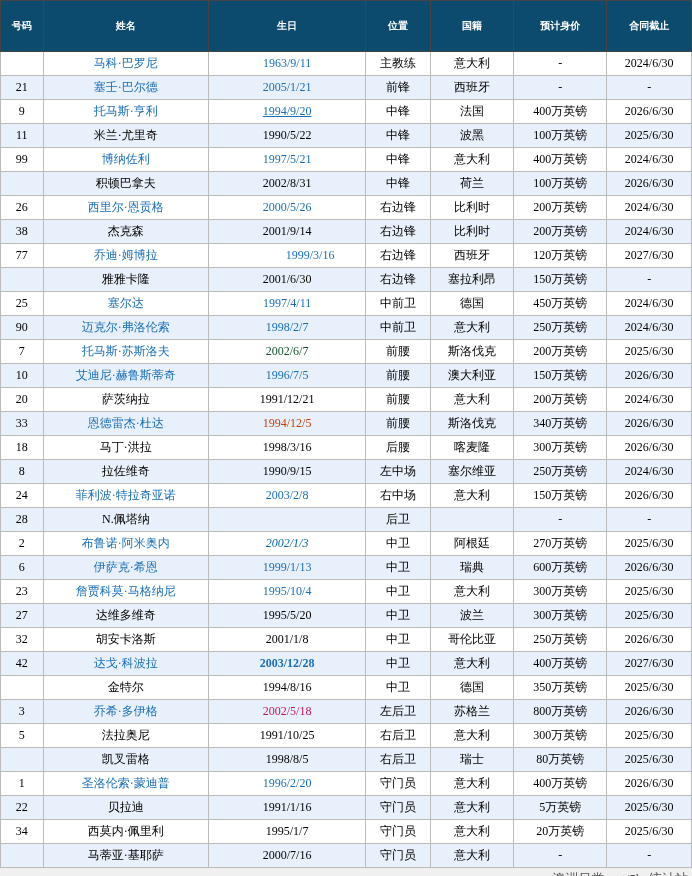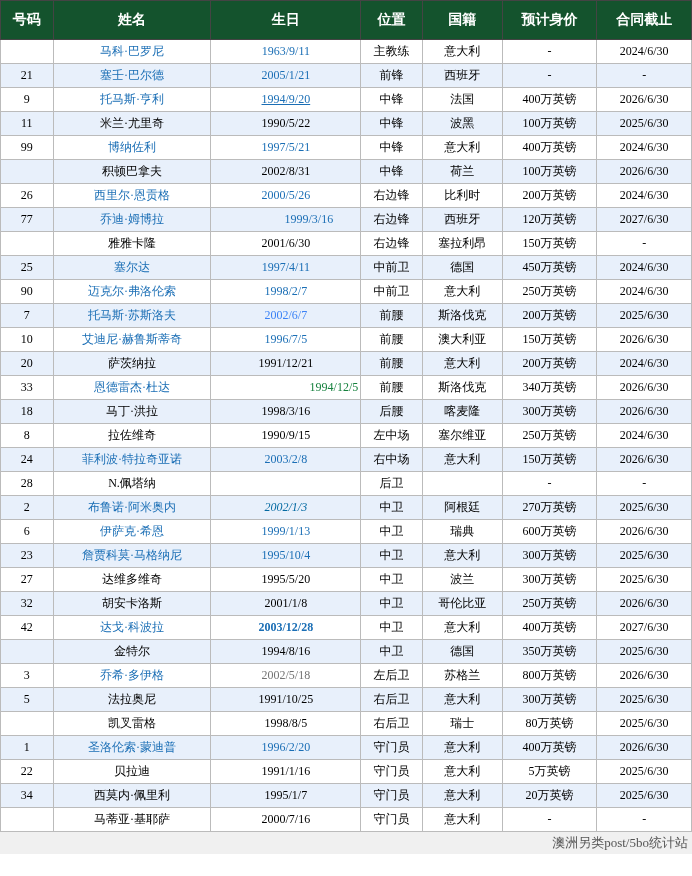--- a/index.html
+++ b/index.html
@@ -12,27 +12,27 @@
     .table-container {
       width: 692px;
       overflow: hidden;
     }
     table {
       width: 100%;
       border-collapse: collapse;
       border: 1px solid #333;
     }
     th {
-      background: #14532d;
+      background: #0c4a6e;
       color: #fff;
       font-weight: bold;
       text-align: center;
-      padding: 10px 3px;
+      padding: 18px 3px;
       border: 1px solid #444;
-      font-size: 14px;
+      font-size: 10px;
     }
     td {
       text-align: center;
       padding: 3px 2px;
       border: 1px solid #bbb;
       font-size: 12px;
       white-space: nowrap;
     }
     tr:nth-child(even) td {
       background: #e8f0fb;
@@ -127,20 +127,29 @@
         <tr>
           <td>26</td>
           <td><a href="#" class="name-link">西里尔·恩贡格</a></td>
           <td style="color: rgb(26, 110, 181);">2000/5/26</td>
           <td>右边锋</td>
           <td>比利时</td>
           <td>200万英镑</td>
           <td>2024/6/30</td>
         </tr>
         <tr>
+          <td>38</td>
+          <td>杰克森</td>
+          <td>2001/9/14</td>
+          <td>右边锋</td>
+          <td>比利时</td>
+          <td>200万英镑</td>
+          <td>2024/6/30</td>
+        </tr>
+        <tr>
           <td>77</td>
           <td><a href="#" class="name-link">乔迪·姆博拉</a></td>
           <td style="color: rgb(26, 110, 181); padding-left: 48px;">1999/3/16</td>
           <td>右边锋</td>
           <td>西班牙</td>
           <td>120万英镑</td>
           <td>2027/6/30</td>
         </tr>
         <tr>
           <td></td>
@@ -165,21 +174,21 @@
           <td><a href="#" class="name-link">迈克尔·弗洛伦索</a></td>
           <td style="color: rgb(26, 110, 181);">1998/2/7</td>
           <td>中前卫</td>
           <td>意大利</td>
           <td>250万英镑</td>
           <td>2024/6/30</td>
         </tr>
         <tr>
           <td>7</td>
           <td><a href="#" class="name-link">托马斯·苏斯洛夫</a></td>
-          <td style="color: #3b82f6;">2002/6/7</td>
+          <td style="color: #14532d;">2002/6/7</td>
           <td>前腰</td>
           <td>斯洛伐克</td>
           <td>200万英镑</td>
           <td>2025/6/30</td>
         </tr>
         <tr>
           <td>10</td>
           <td><a href="#" class="name-link">艾迪尼·赫鲁斯蒂奇</a></td>
           <td style="color: rgb(26, 110, 181);">1996/7/5</td>
           <td>前腰</td>
@@ -192,21 +201,21 @@
           <td>萨茨纳拉</td>
           <td>1991/12/21</td>
           <td>前腰</td>
           <td>意大利</td>
           <td>200万英镑</td>
           <td>2024/6/30</td>
         </tr>
         <tr>
           <td>33</td>
           <td><a href="#" class="name-link">恩德雷杰·杜达</a></td>
-          <td style="color: #15803d; text-align: right;">1994/12/5</td>
+          <td style="color: #c2410c;">1994/12/5</td>
           <td>前腰</td>
           <td>斯洛伐克</td>
           <td>340万英镑</td>
           <td>2026/6/30</td>
         </tr>
         <tr>
           <td>18</td>
           <td>马丁·洪拉</td>
           <td>1998/3/16</td>
           <td>后腰</td>
@@ -300,21 +309,21 @@
           <td>金特尔</td>
           <td>1994/8/16</td>
           <td>中卫</td>
           <td>德国</td>
           <td>350万英镑</td>
           <td>2025/6/30</td>
         </tr>
         <tr>
           <td>3</td>
           <td><a href="#" class="name-link">乔希·多伊格</a></td>
-          <td style="color: #737373; margin-left: 36px;">2002/5/18</td>
+          <td style="color: #be185d; margin-left: 36px;">2002/5/18</td>
           <td>左后卫</td>
           <td>苏格兰</td>
           <td>800万英镑</td>
           <td>2026/6/30</td>
         </tr>
         <tr>
           <td>5</td>
           <td>法拉奥尼</td>
           <td>1991/10/25</td>
           <td>右后卫</td>

